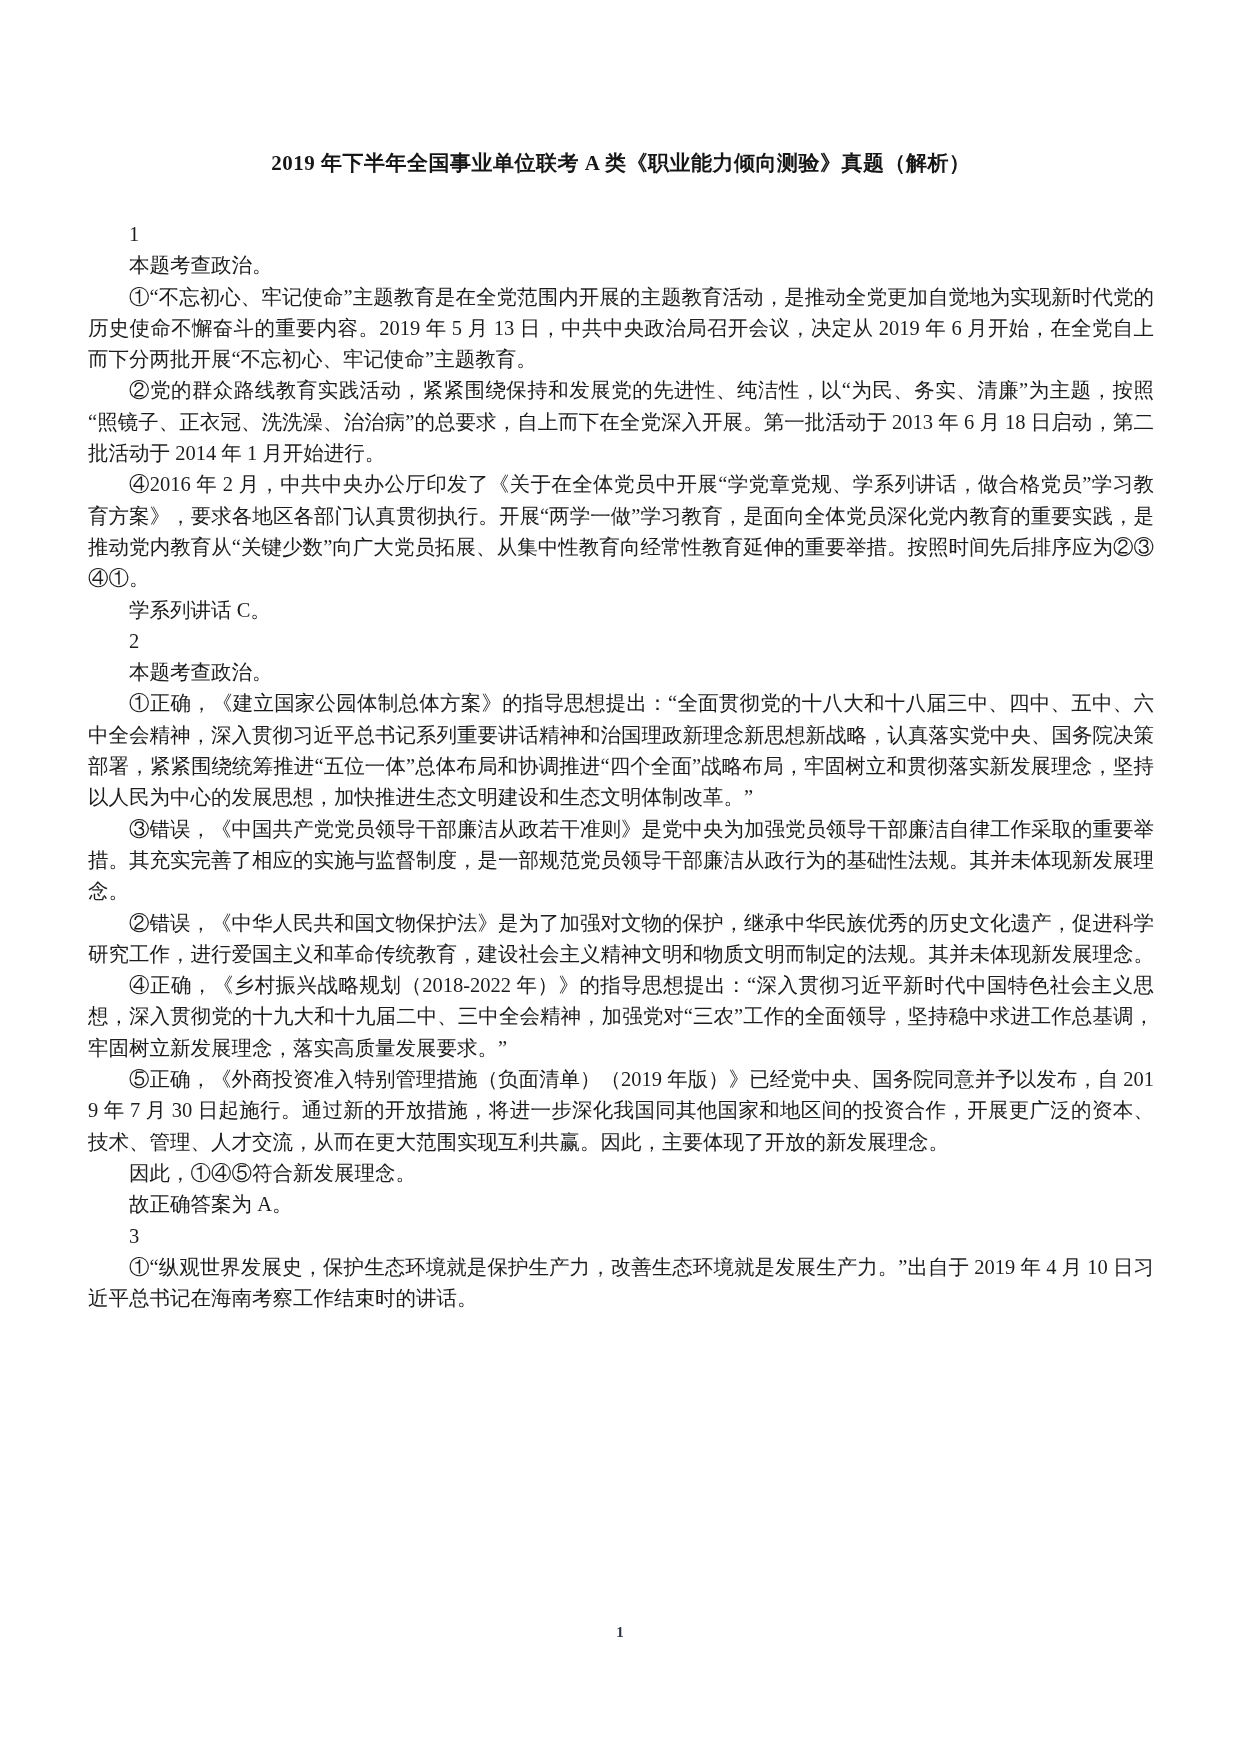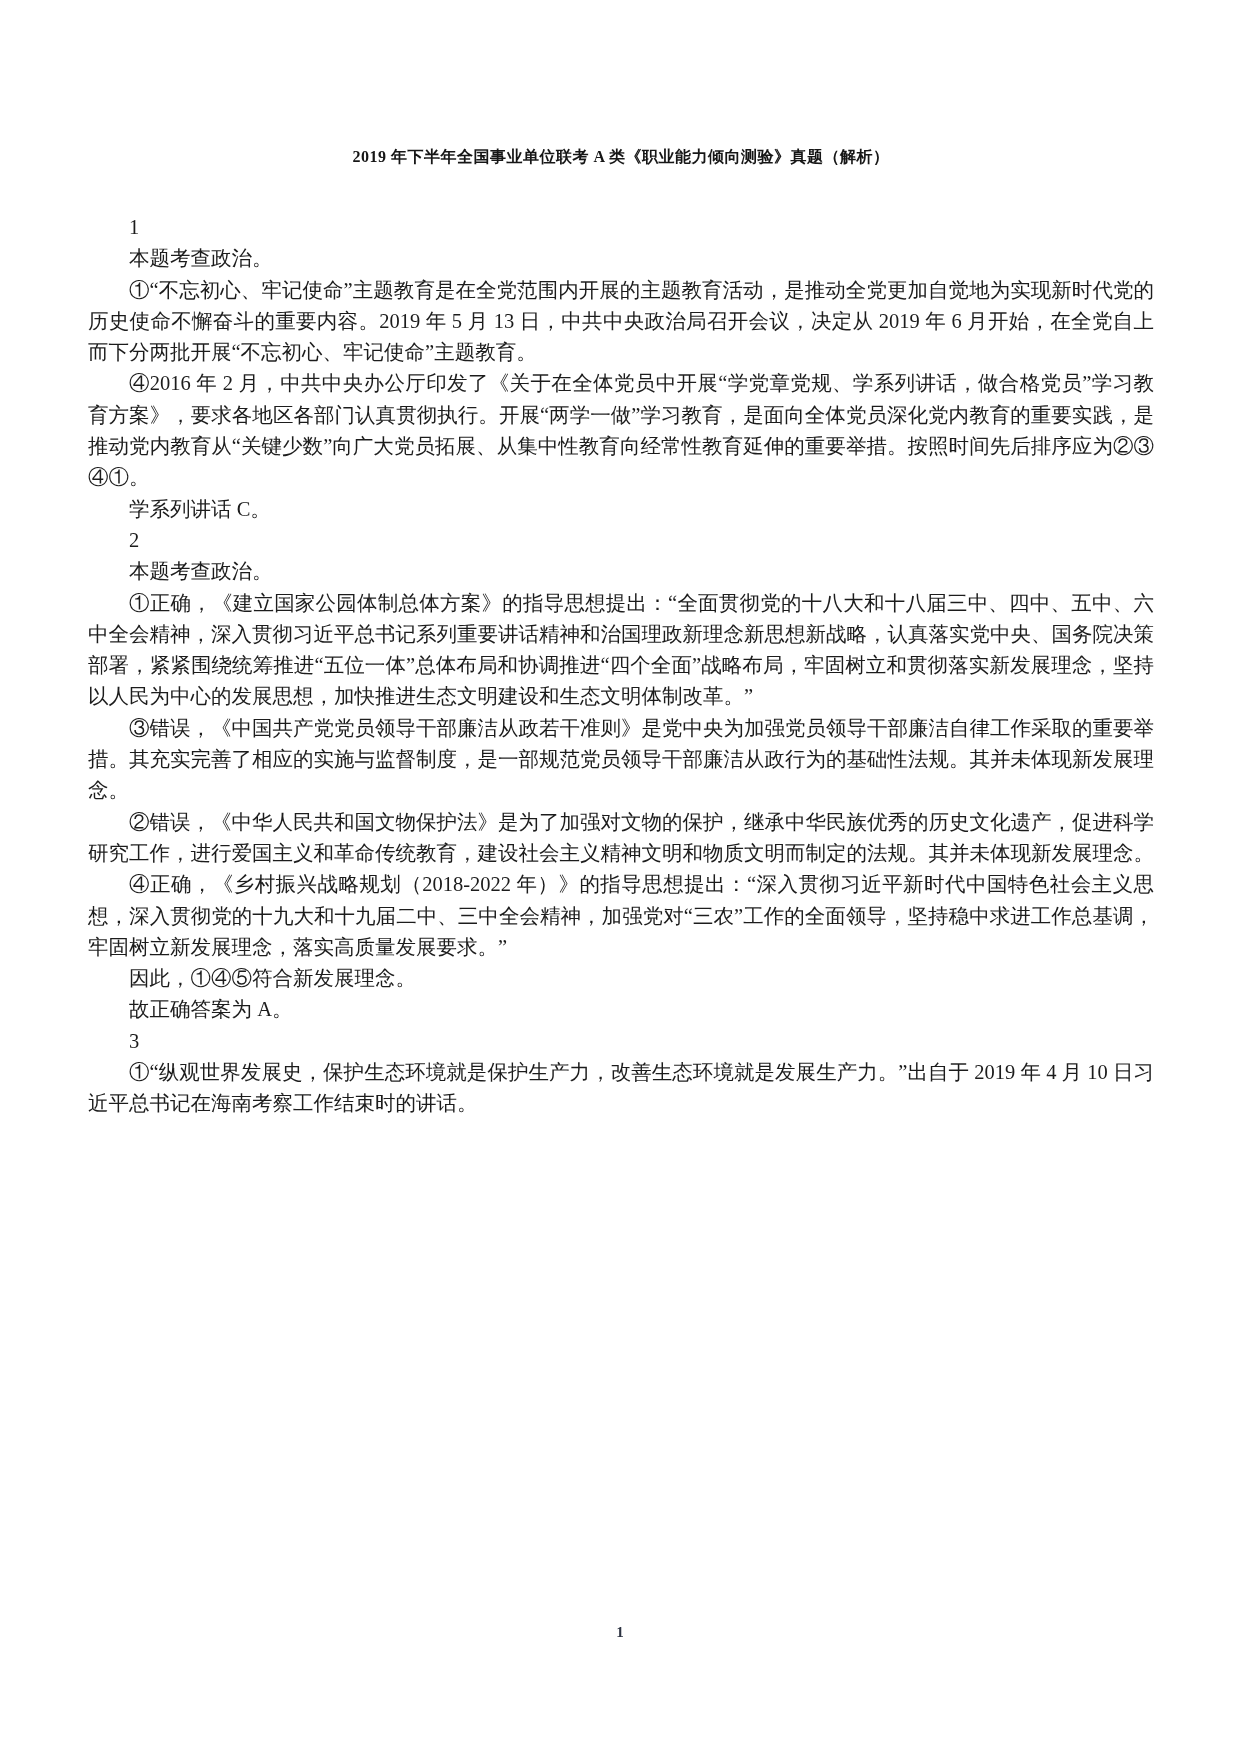--- a/index.html
+++ b/index.html
@@ -16,22 +16,22 @@
     font-family: "Liberation Serif", "DejaVu Serif", serif;
     color: #1c1c1c;
   }
   .content {
     position: absolute;
     left: 88px;
     right: 86px;
     top: 142px;
   }
   h1.doc-title {
-    margin: 1px 0 42px 0;
-    font-size: 16px;
+    margin: 8px 0 42px 0;
+    font-size: 21px;
     font-weight: bold;
     text-align: center;
     line-height: 27px;
     color: #161616;
     letter-spacing: 0.5px;
   }
   .body-text p {
     margin: 0;
     font-size: 20.5px;
     line-height: 31.3px;
@@ -57,29 +57,31 @@
 
 <div class="page">
   <div class="content">
     <h1 class="doc-title">2019 年下半年全国事业单位联考 A 类《职业能力倾向测验》真题（解析）</h1>
 
     <div class="body-text">
 
       <p>1</p>
       <p>本题考查政治。</p>
       <p>①“不忘初心、牢记使命”主题教育是在全党范围内开展的主题教育活动，是推动全党更加自觉地为实现新时代党的历史使命不懈奋斗的重要内容。2019 年 5 月 13 日，中共中央政治局召开会议，决定从 2019 年 6 月开始，在全党自上而下分两批开展“不忘初心、牢记使命”主题教育。</p>
+      <p>②党的群众路线教育实践活动，紧紧围绕保持和发展党的先进性、纯洁性，以“为民、务实、清廉”为主题，按照“照镜子、正衣冠、洗洗澡、治治病”的总要求，自上而下在全党深入开展。第一批活动于 2013 年 6 月 18 日启动，第二批活动于 2014 年 1 月开始进行。</p>
       <p>④2016 年 2 月，中共中央办公厅印发了《关于在全体党员中开展“学党章党规、学系列讲话，做合格党员”学习教育方案》，要求各地区各部门认真贯彻执行。开展“两学一做”学习教育，是面向全体党员深化党内教育的重要实践，是推动党内教育从“关键少数”向广大党员拓展、从集中性教育向经常性教育延伸的重要举措。按照时间先后排序应为②③④①。</p>
       <p>学系列讲话 C。</p>
 
       <p>2</p>
       <p>本题考查政治。</p>
       <p>①正确，《建立国家公园体制总体方案》的指导思想提出：“全面贯彻党的十八大和十八届三中、四中、五中、六中全会精神，深入贯彻习近平总书记系列重要讲话精神和治国理政新理念新思想新战略，认真落实党中央、国务院决策部署，紧紧围绕统筹推进“五位一体”总体布局和协调推进“四个全面”战略布局，牢固树立和贯彻落实新发展理念，坚持以人民为中心的发展思想，加快推进生态文明建设和生态文明体制改革。”</p>
       <p>③错误，《中国共产党党员领导干部廉洁从政若干准则》是党中央为加强党员领导干部廉洁自律工作采取的重要举措。其充实完善了相应的实施与监督制度，是一部规范党员领导干部廉洁从政行为的基础性法规。其并未体现新发展理念。</p>
       <p>②错误，《中华人民共和国文物保护法》是为了加强对文物的保护，继承中华民族优秀的历史文化遗产，促进科学研究工作，进行爱国主义和革命传统教育，建设社会主义精神文明和物质文明而制定的法规。其并未体现新发展理念。</p>
       <p>④正确，《乡村振兴战略规划（2018-2022 年）》的指导思想提出：“深入贯彻习近平新时代中国特色社会主义思想，深入贯彻党的十九大和十九届二中、三中全会精神，加强党对“三农”工作的全面领导，坚持稳中求进工作总基调，牢固树立新发展理念，落实高质量发展要求。”</p>
+      <p>⑤正确，《外商投资准入特别管理措施（负面清单）（2019 年版）》已经党中央、国务院同意并予以发布，自 2019 年 7 月 30 日起施行。通过新的开放措施，将进一步深化我国同其他国家和地区间的投资合作，开展更广泛的资本、技术、管理、人才交流，从而在更大范围实现互利共赢。因此，主要体现了开放的新发展理念。</p>
       <p>因此，①④⑤符合新发展理念。</p>
       <p>故正确答案为 A。</p>
 
       <p>3</p>
       <p>①“纵观世界发展史，保护生态环境就是保护生产力，改善生态环境就是发展生产力。”出自于 2019 年 4 月 10 日习近平总书记在海南考察工作结束时的讲话。</p>
     </div>
   </div>
 
   <div class="footer-pagenum">1</div>
 </div>

